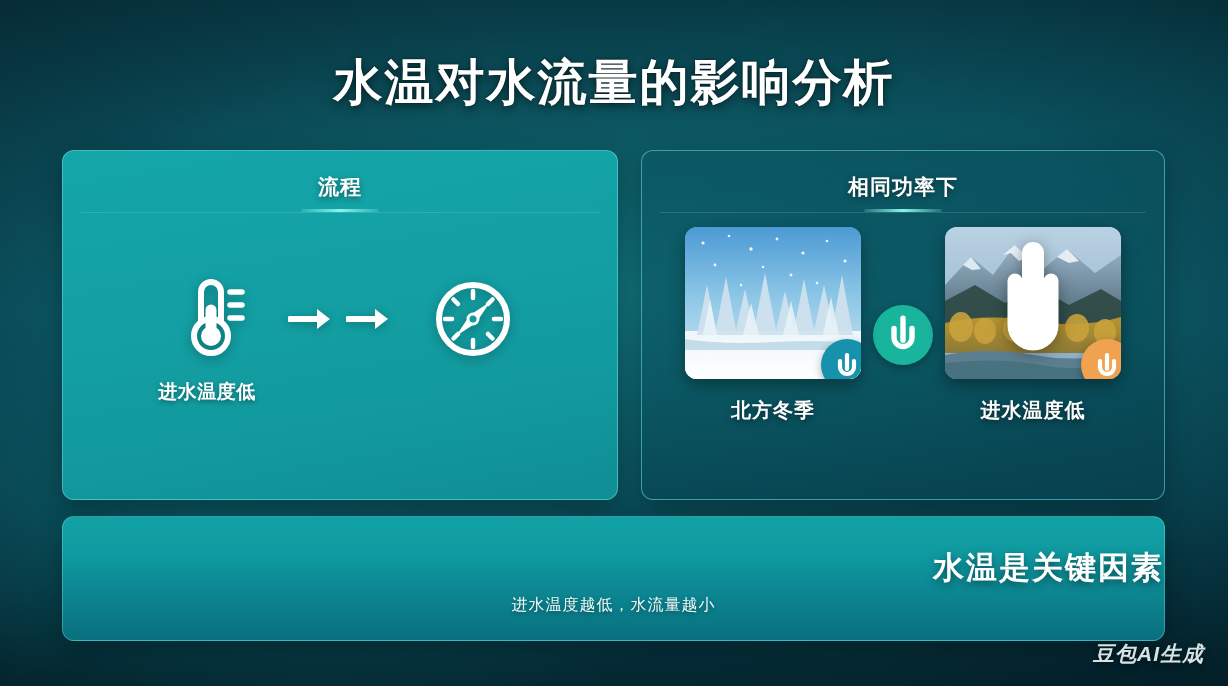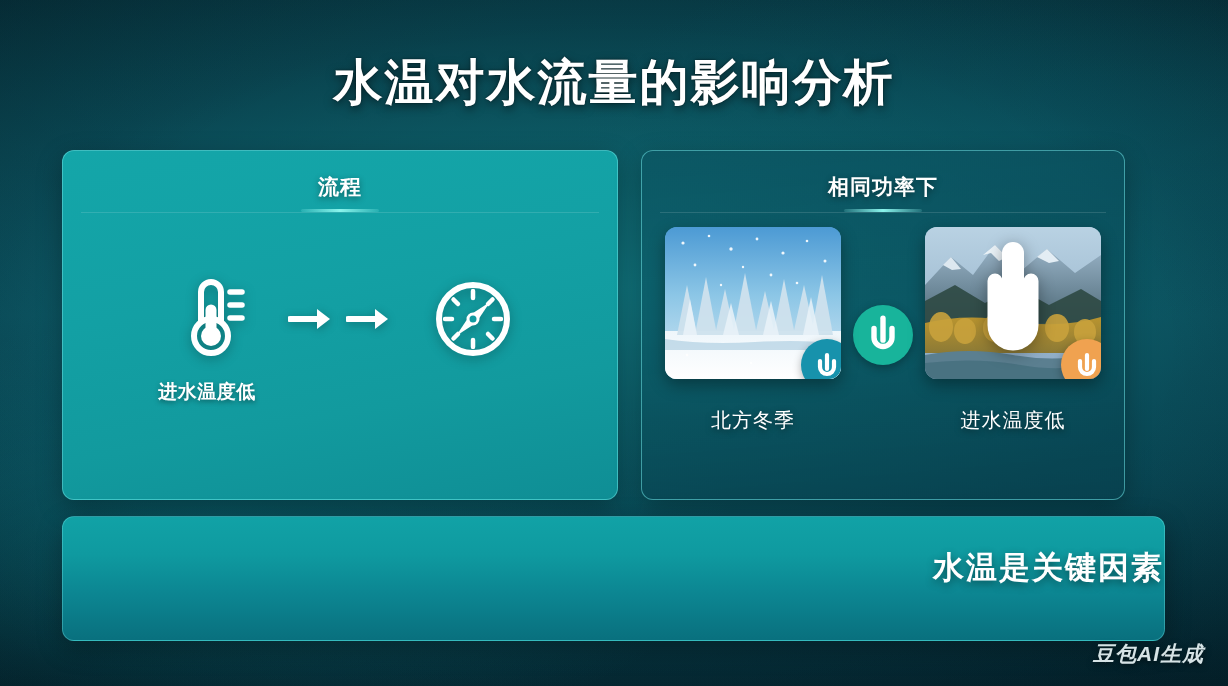--- a/index.html
+++ b/index.html
@@ -38,21 +38,21 @@
   
   .panel{ position:absolute; border-radius:12px; z-index:3; }
 
   .panel-left{
     left:62px; top:150px; width:556px; height:350px;
     background:linear-gradient(170deg,#14a6a9 0%, #13a0a4 40%, #129a9e 70%, #0f8e95 100%);
     border:1px solid rgba(120,235,235,.45);
     box-shadow:0 8px 26px rgba(0,0,0,.30);
   }
   .panel-right{
-    left:641px; top:150px; width:484px; height:350px;
+    left:641px; top:150px; width:524px; height:350px;
     background:linear-gradient(175deg, rgba(11,85,99,.55) 0%, rgba(9,77,90,.50) 60%, rgba(7,64,78,.55) 100%);
     border:1px solid rgba(110,225,228,.55);
     box-shadow:0 8px 26px rgba(0,0,0,.28);
   }
   .panel-bottom{
     left:62px; top:516px; width:1103px; height:125px;
     background:linear-gradient(180deg,#11a2a6 0%, #0f9aa0 30%, #0c8692 62%, #09707e 100%);
     border:1px solid rgba(120,235,235,.35);
     box-shadow:0 8px 26px rgba(0,0,0,.30);
   }
@@ -98,21 +98,21 @@
     display:flex; align-items:flex-start; justify-content:center;
   }
   .compare-col{ width:188px; }
   .compare-mid{ width:72px; height:152px; display:flex; align-items:flex-end; justify-content:center; padding-bottom:14px; }
   .thumb{
     position:relative; width:176px; height:152px; margin:0 auto;
     border-radius:12px; overflow:hidden;
     box-shadow:0 6px 16px rgba(0,0,0,.35);
   }
   .compare-label{
-    margin-top:28px; text-align:center; font-size:20px; font-weight:normal; color:#fff;
+    margin-top:18px; text-align:center; font-size:20px; font-weight:bold; color:#fff;
     letter-spacing:1px; text-shadow:0 2px 6px rgba(0,0,0,.5);
   }
   .badge{
     position:absolute; right:-12px; bottom:-12px;
     width:52px; height:52px; border-radius:50%;
     display:flex; align-items:center; justify-content:center;
     box-shadow:0 3px 9px rgba(0,0,0,.30);
   }
   .badge-mid{
     width:60px; height:60px; border-radius:50%;
@@ -352,17 +352,18 @@
           </div>
         </div>
         <div class="compare-label">进水温度低</div>
       </div>
 
     </div>
   </div>
 
   <div class="panel panel-bottom">
     <div class="bottom-head">水温是关键因素</div>
+    <div class="bottom-sub">进水温度越低，水流量越小</div>
   </div>
 
   <div class="watermark">豆包AI生成</div>
 
 </div>
 
 </body></html>

